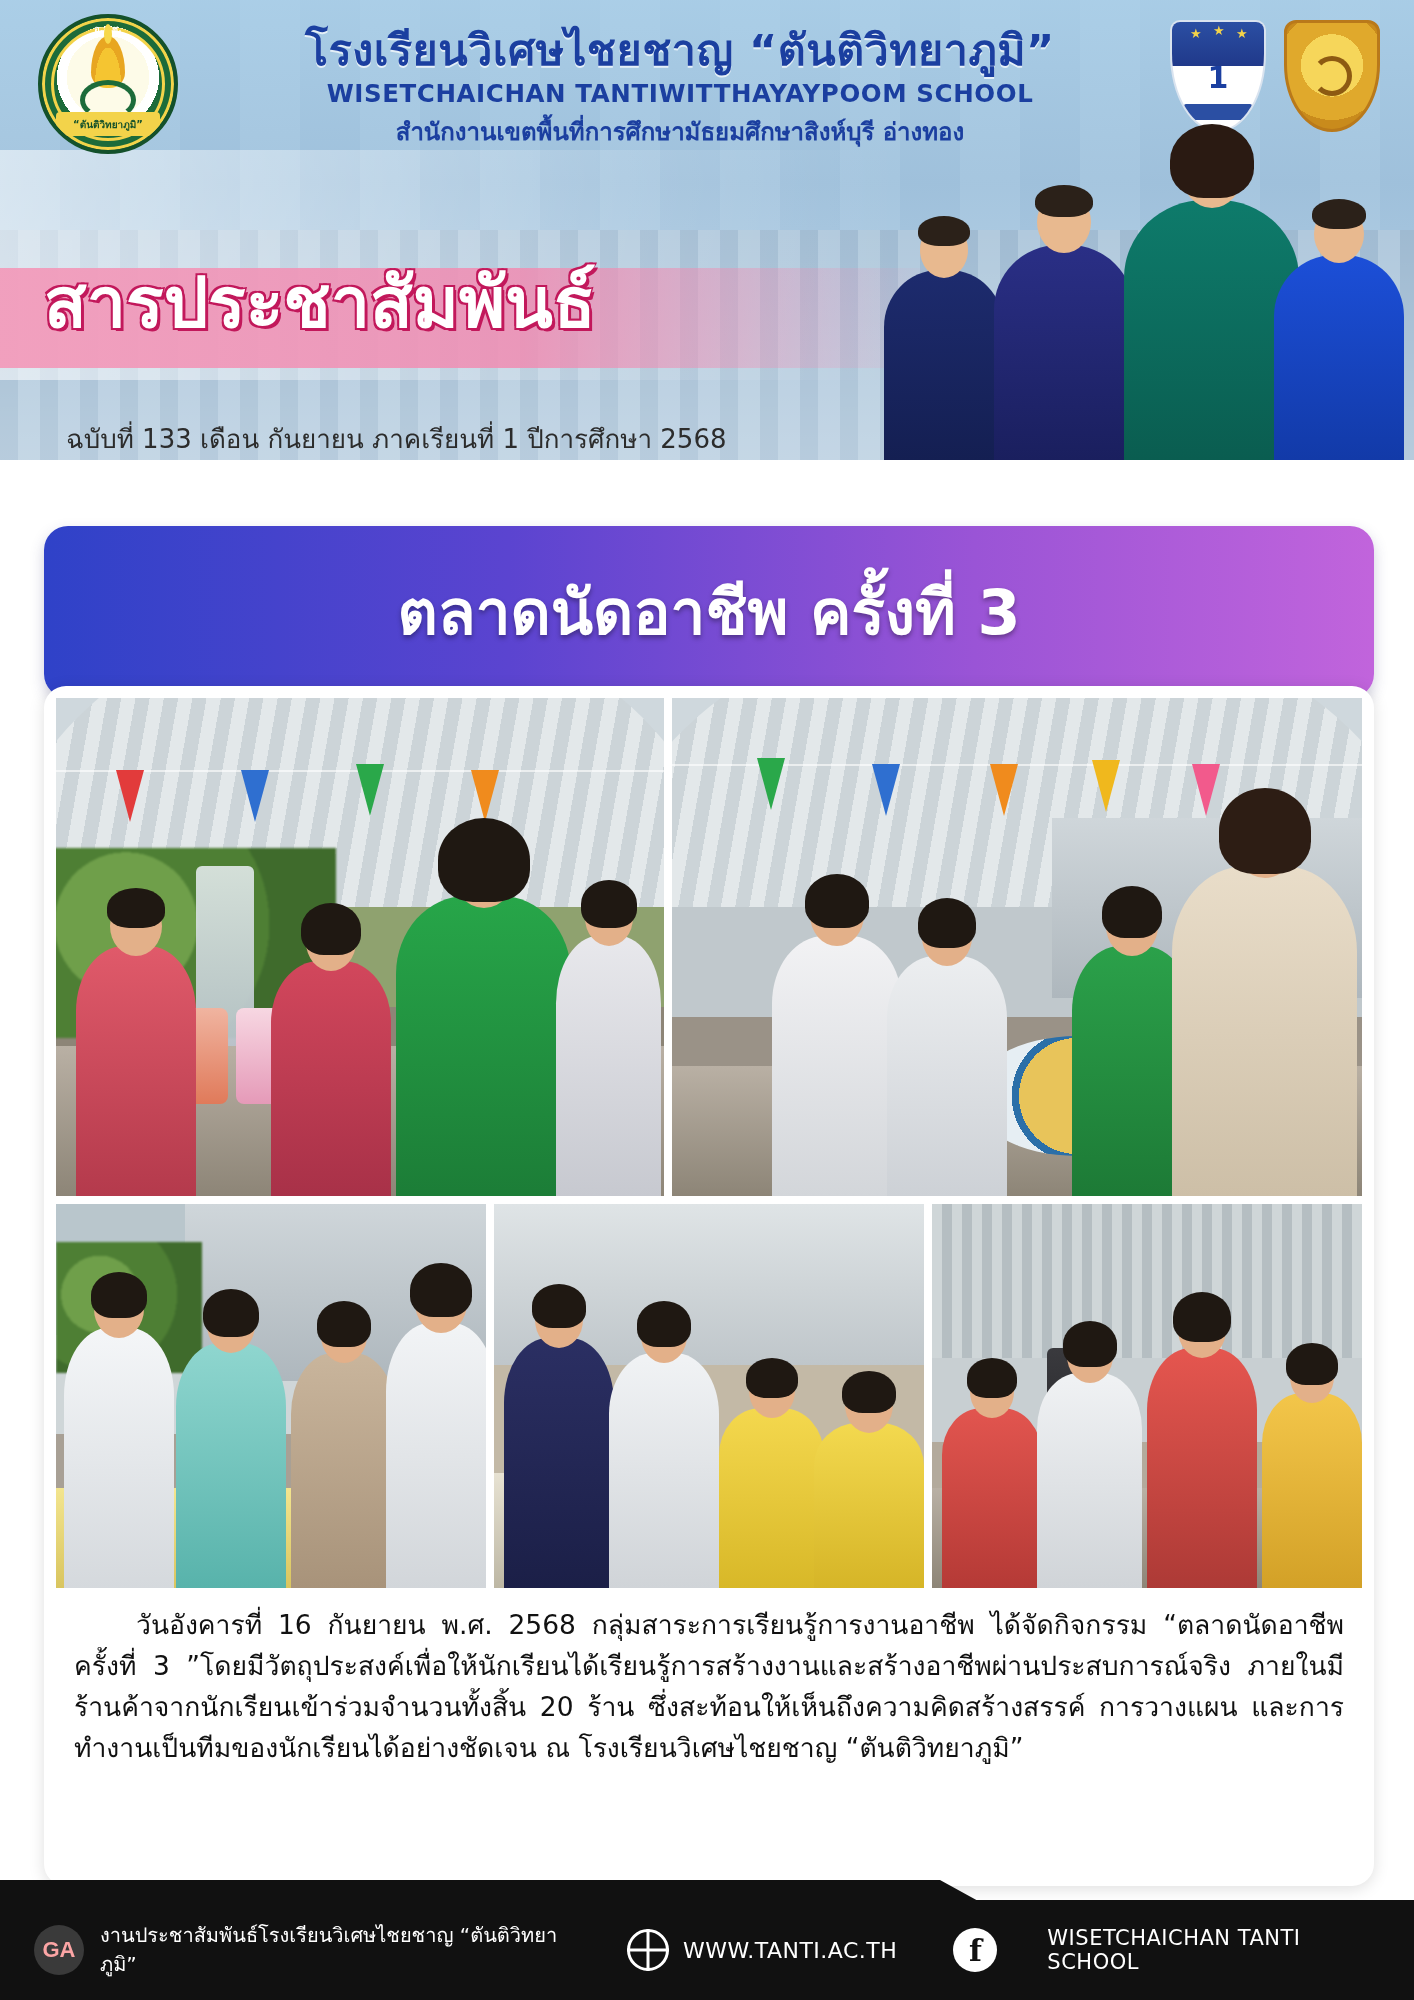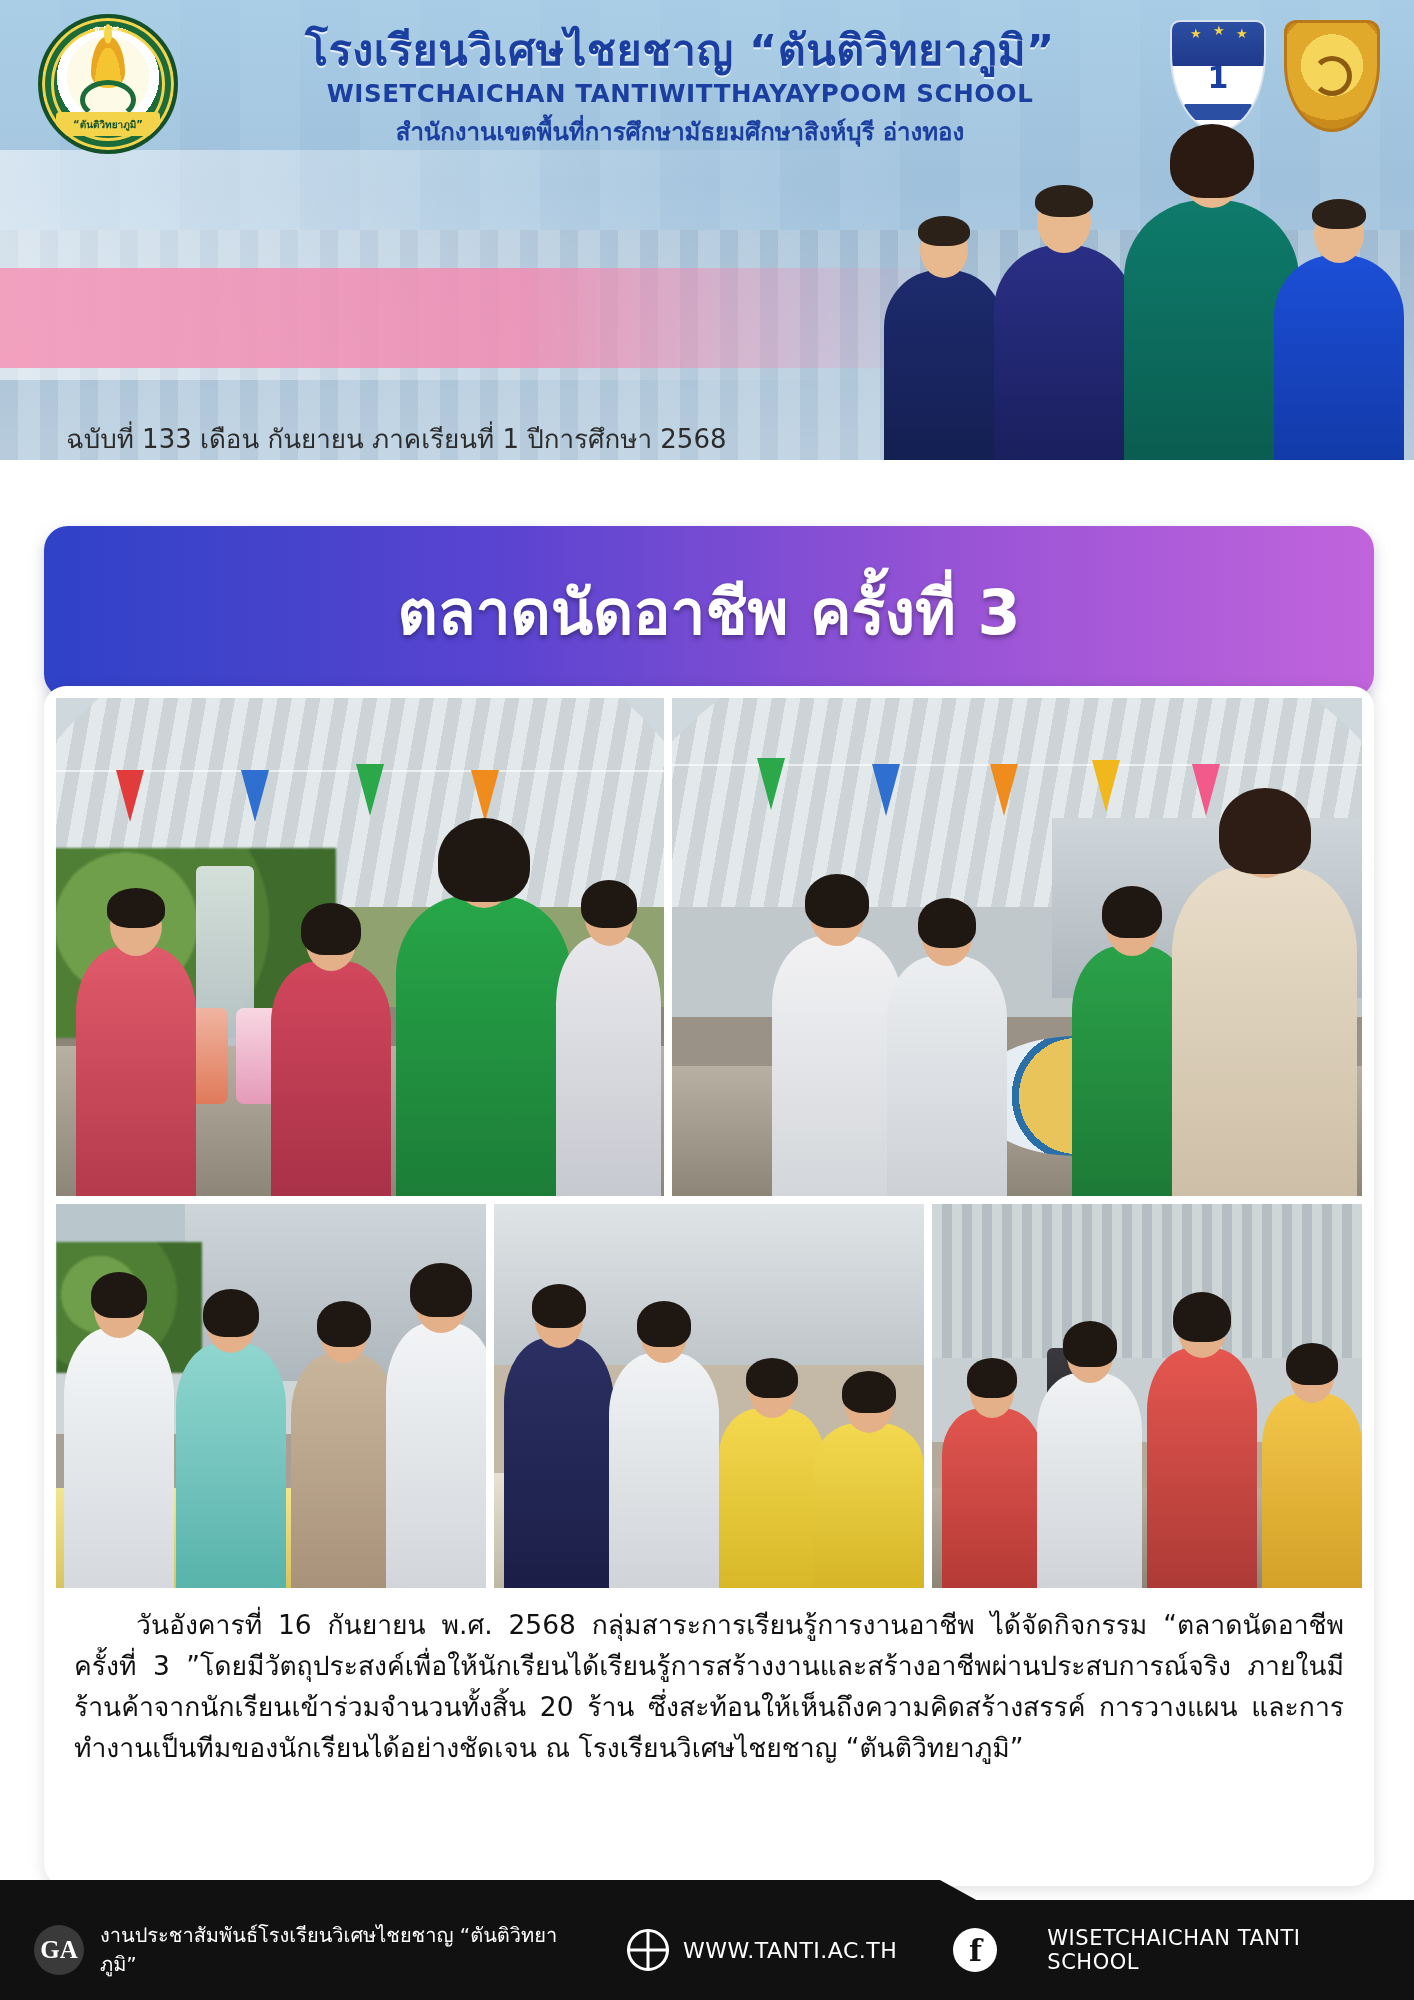--- a/index.html
+++ b/index.html
@@ -278,24 +278,24 @@
     position:absolute; left:0; top:-20px; width:980px; height:22px;
     background:#111111;
     clip-path: polygon(0 0, 940px 0, 980px 100%, 0 100%);
   }
   .footer-inner {
     position:absolute; inset:0; display:flex; align-items:center; padding:0 34px;
     color:#ffffff;
   }
   .ga-badge {
     width:50px; height:50px; border-radius:50%;
-    background:#3a3a3a; color:#ffffff;
+    background:#3a3a3a; color:#fca5a5;
     display:flex; align-items:center; justify-content:center;
-    font-size:25px; font-weight:bold; flex:none; margin-right:16px;
-    font-family:Liberation Serif, serif;
+    font-size:22px; font-weight:bold; flex:none; margin-right:16px;
+    font-family:Liberation Sans, sans-serif;
   }
   .foot-org { font-size:20px; line-height:1.45; }
   .foot-org .l2 { font-size:19px; }
   .globe {
     width:42px; height:42px; border-radius:50%;
     border:3px solid #ffffff; margin:0 14px 0 60px; position:relative; flex:none;
   }
   .globe:before {
     content:""; position:absolute; left:50%; top:-3px; bottom:-3px; width:0;
     border-left:3px solid #ffffff; transform:translateX(-50%);
@@ -345,20 +345,21 @@
       <div class="book"></div>
     </div>
   </div>
   <div class="logo-badge b2">
     <div class="crest-gold">
       <div class="glyph"></div>
     </div>
   </div>
 
   <div class="pink-band"></div>
+  <div class="sara">สารประชาสัมพันธ์</div>
   <div class="issue-line">ฉบับที่ 133 เดือน กันยายน ภาคเรียนที่ 1 ปีการศึกษา 2568</div>
 
   <div class="people">
     <div class="person" style="left:10px; width:120px; height:190px; background:linear-gradient(180deg,#1d2b6e,#141f52);">
       <div class="p-head" style="width:48px;height:56px;top:-48px;"></div>
       <div class="p-hair" style="width:52px;height:30px;top:-54px;"></div>
     </div>
     <div class="person" style="left:120px; width:140px; height:215px; background:linear-gradient(180deg,#2a2f86,#1a1f5e);">
       <div class="p-head" style="width:54px;height:62px;top:-54px;"></div>
       <div class="p-hair" style="width:58px;height:32px;top:-60px;"></div>

